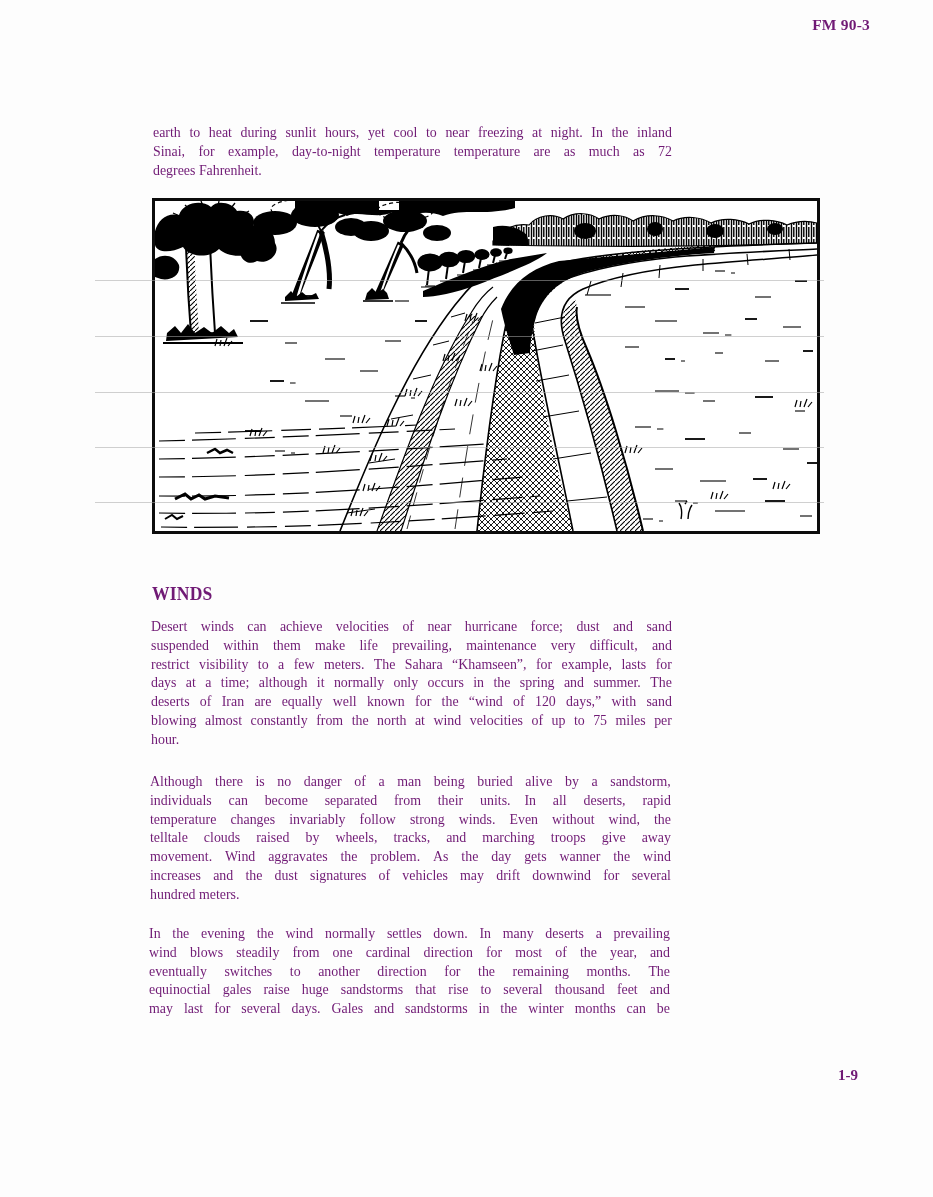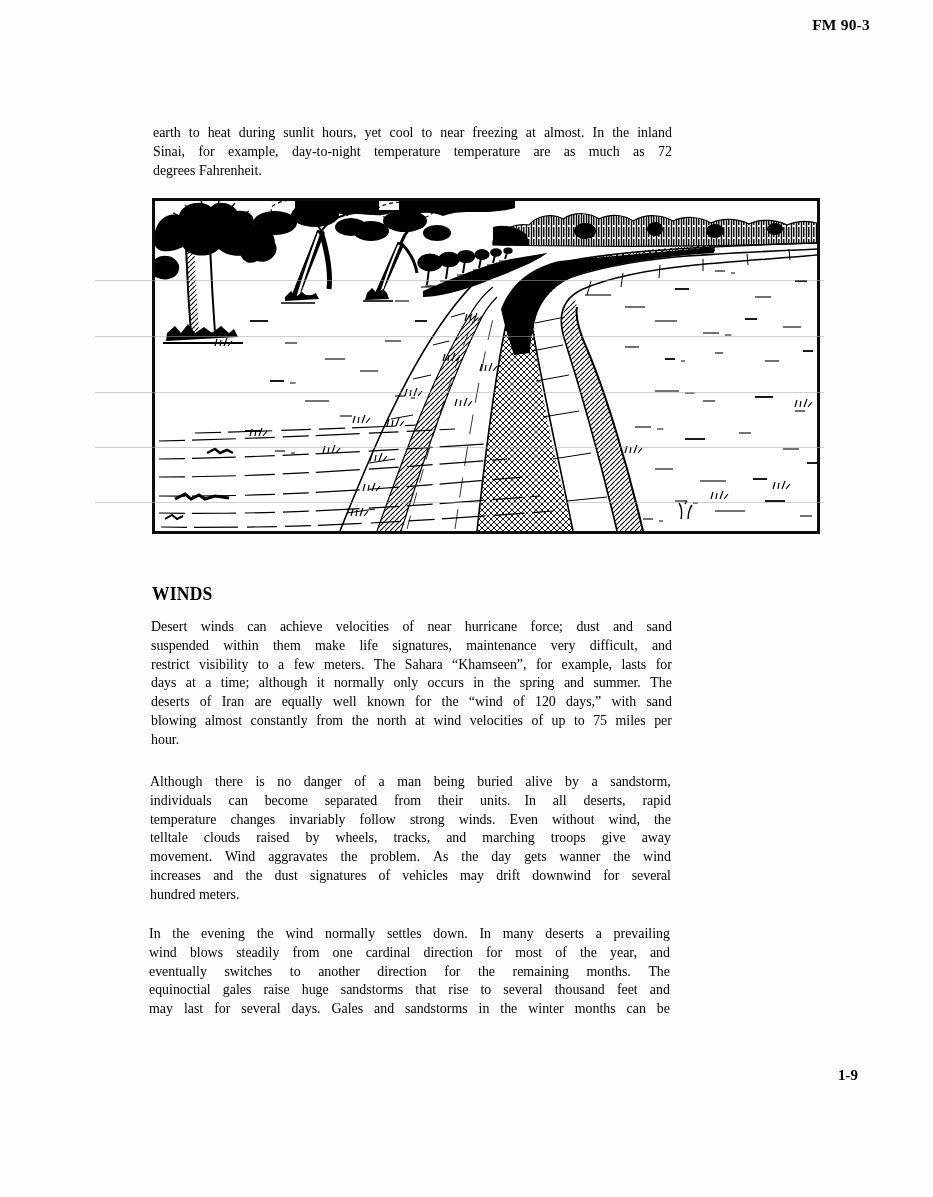--- a/index.html
+++ b/index.html
@@ -1,17 +1,17 @@
 <!DOCTYPE html>
 <html><head>
 <meta charset="utf-8">
 <style>
   html,body{margin:0;padding:0;background:#e8e8e8;}
   .page{position:relative;width:933px;height:1197px;background:#fdfdfd;margin:0 auto;
-        font-family:"Liberation Serif","DejaVu Serif",serif;color:#000000;overflow:hidden;}
+        font-family:"Liberation Serif","DejaVu Serif",serif;color:#701a75;overflow:hidden;}
   .hdr{position:absolute;top:16px;right:63px;font-weight:bold;font-size:15.5px;letter-spacing:.2px;}
   .pgnum{position:absolute;top:1067px;right:75px;font-weight:bold;font-size:15px;}
   .para{position:absolute;font-size:13.9px;}
   .pline{height:18.8px;line-height:18.8px;white-space:nowrap;}
   .pline.just{display:flex;justify-content:space-between;}
   .figwrap{position:absolute;left:152px;top:198px;width:662px;height:330px;
            border:3px solid #0c0c0c;background:#fff;}
   .figwrap svg{display:block;}
   .caption{position:absolute;left:152px;top:551px;width:668px;text-align:center;
            font-weight:bold;font-size:14px;}
@@ -33,21 +33,21 @@
         <span>heat</span>
         <span>during</span>
         <span>sunlit</span>
         <span>hours,</span>
         <span>yet</span>
         <span>cool</span>
         <span>to</span>
         <span>near</span>
         <span>freezing</span>
         <span>at</span>
-        <span>almost.</span>
+        <span>night.</span>
         <span>In</span>
         <span>the</span>
         <span>inland</span>
       </div>
       <div class="pline just">
         <span>Sinai,</span>
         <span>for</span>
         <span>example,</span>
         <span>day-to-night</span>
         <span>temperature</span>
@@ -305,21 +305,21 @@
         <span>dust</span>
         <span>and</span>
         <span>sand</span>
       </div>
       <div class="pline just">
         <span>suspended</span>
         <span>within</span>
         <span>them</span>
         <span>make</span>
         <span>life</span>
-        <span>signatures,</span>
+        <span>prevailing,</span>
         <span>maintenance</span>
         <span>very</span>
         <span>difficult,</span>
         <span>and</span>
       </div>
       <div class="pline just">
         <span>restrict</span>
         <span>visibility</span>
         <span>to</span>
         <span>a</span>

